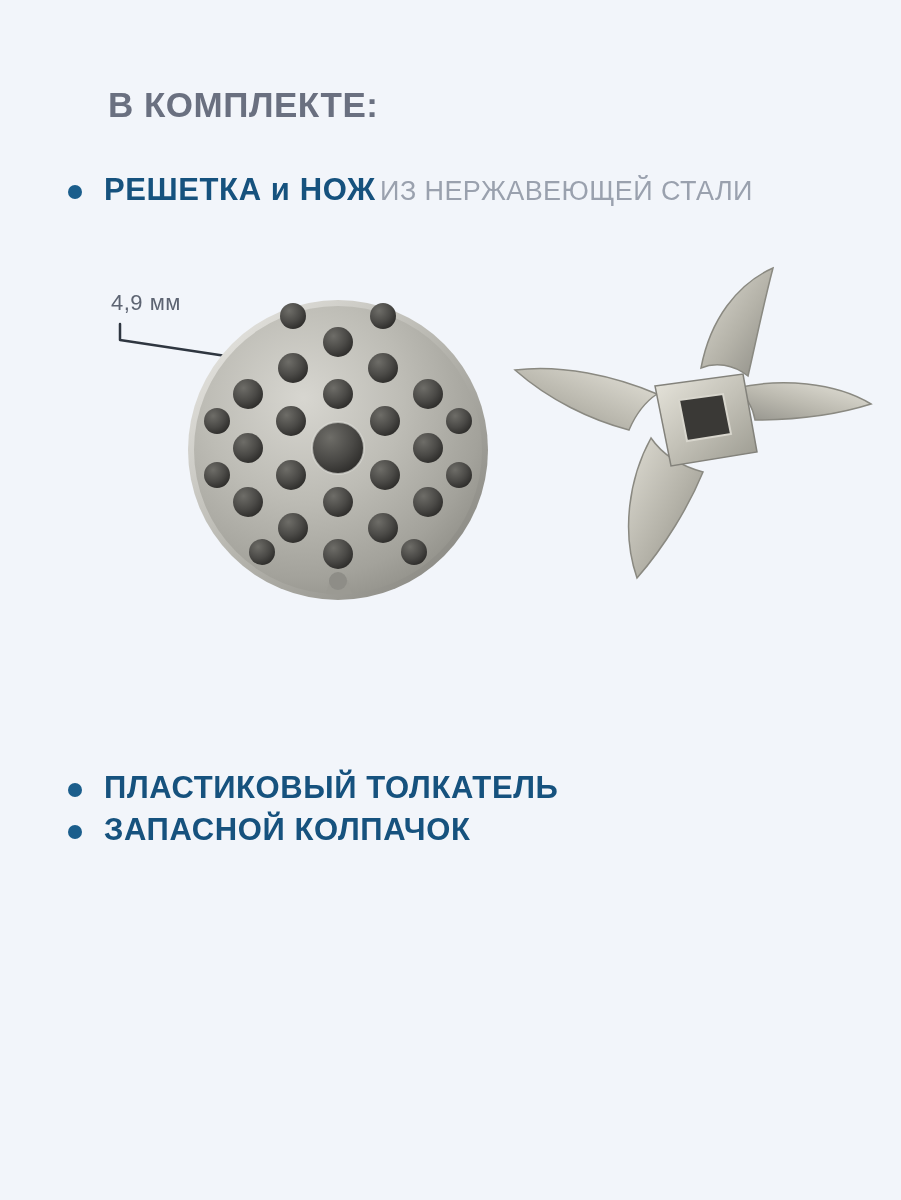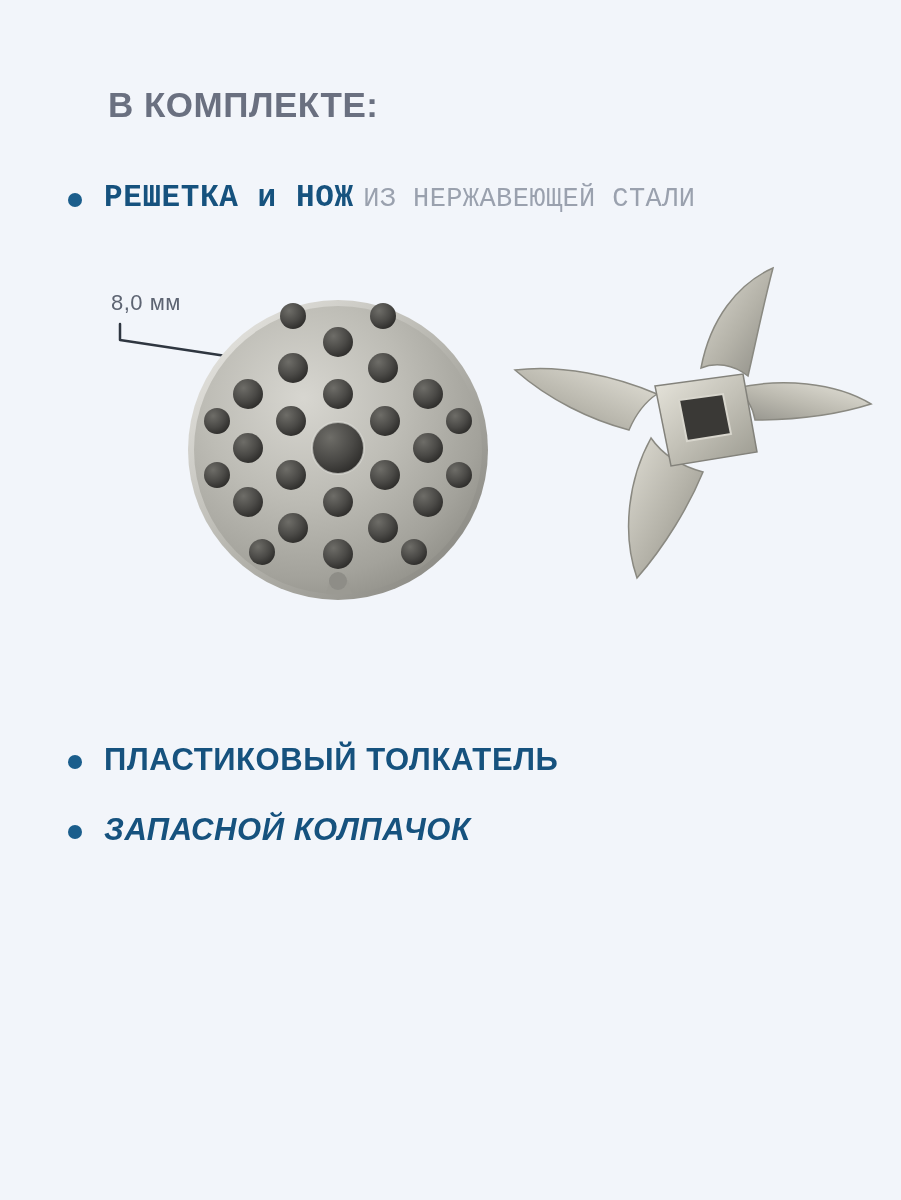--- a/index.html
+++ b/index.html
@@ -60,24 +60,24 @@
   }
   .item-sub {
     font-size: 27px;
     color: #9aa1ae;
     letter-spacing: 0.4px;
     line-height: 1.18;
     margin-top: 4px;
     white-space: nowrap;
   }
 
-  #row-1 { top: 180px; font-family: Liberation Mono, monospace; }
+  #row-1 { top: 172px; }
   #row-2 { top: 612px; }
-  #row-3 { top: 742px; }
-  #row-4 { top: 812px; font-style: italic; }
+  #row-3 { top: 770px; }
+  #row-4 { top: 812px; }
 
   
   .callout {
     position: absolute;
     left: 111px;
     top: 290px;
     font-size: 22px;
     color: #5d6472;
     letter-spacing: 0.5px;
   }
@@ -120,21 +120,21 @@
   <div class="heading">В КОМПЛЕКТЕ:</div>
 
   <div class="bullet-row" id="row-1">
     <span class="bullet-dot"></span>
     <span class="bullet-texts">
       <span class="item-title">РЕШЕТКА  и НОЖ</span>
       <span class="item-sub">ИЗ НЕРЖАВЕЮЩЕЙ СТАЛИ</span>
     </span>
   </div>
 
-  <div class="callout">8,0 мм</div>
+  <div class="callout">4,9 мм</div>
   <svg class="callout-line" viewBox="0 0 110 36">
     <path d="M2 2 L2 18 L108 34" fill="none" stroke="#2f3640" stroke-width="2.5" stroke-linecap="round" stroke-linejoin="round"></path>
   </svg>
 
   <div class="product-area">
 
     <div class="plate-wrap">
       <svg viewBox="0 0 304 304" width="304" height="304">
         <defs>
           <radialGradient id="plateGrad" cx="38%" cy="32%" r="78%">

